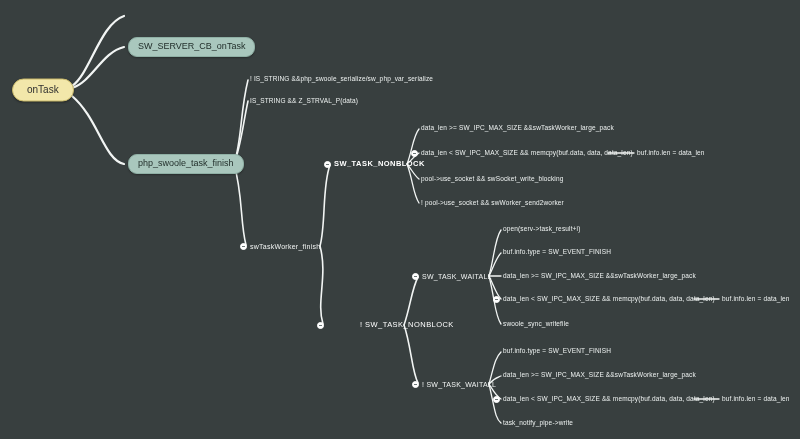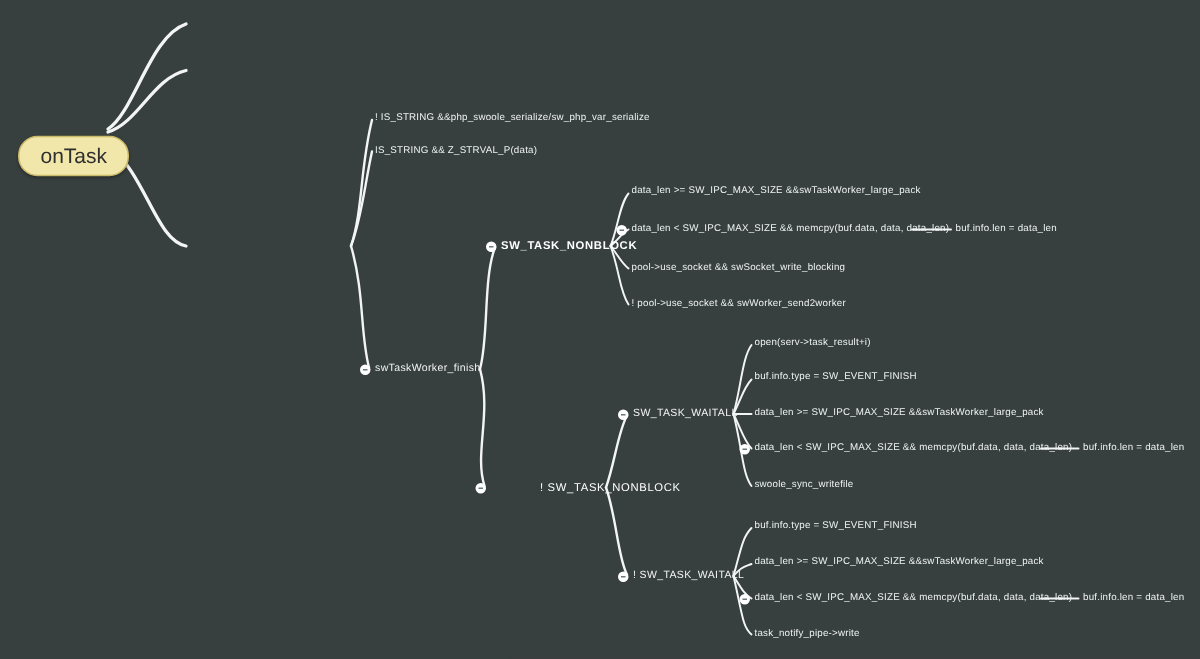--- a/index.html
+++ b/index.html
@@ -25,25 +25,24 @@
     position: absolute;
     transform: translateY(-50%);
     white-space: nowrap;
   }
   
   .pill-root {
     background: #f2e7aa;
     border: 1.5px solid #c9b96a;
     border-radius: 13px;
     color: #2f2f2f;
-    font-size: 14px;
+    font-size: 10px;
     padding: 5px 14px 6px 14px;
     line-height: 1;
     box-shadow: 0 1px 2px rgba(0,0,0,.35);
-    margin-top: 14px;
   }
   
   .pill-teal {
     background: #a9c7bd;
     border: 1px solid #8fb0a5;
     border-radius: 9px;
     color: #23302c;
     font-size: 9px;
     padding: 4px 9px 5px 9px;
     line-height: 1;
@@ -131,20 +130,26 @@
       <path d="M489,384 C494,392 496,396 501,399" stroke-width="1.3"></path>
       <path d="M489,384 C495,410 495,418 501,423" stroke-width="1.3"></path>
       <path d="M694,399 L719,399" stroke-width="1.3"></path>
     </g>
   </svg>
 
   <div class="node pill-root" style="left:12px; top:90px;">
     <span>onTask</span>
   </div>
 
+  <div class="node pill-teal" style="left:128px; top:47px;">
+    <span>SW_SERVER_CB_onTask</span>
+  </div>
+  <div class="node pill-teal" style="left:128px; top:164px;">
+    <span>php_swoole_task_finish</span>
+  </div>
 
   <div class="node leaf" style="left:250px; top:79px;">
     <span>! IS_STRING &amp;&amp;php_swoole_serialize/sw_php_var_serialize</span>
   </div>
   <div class="node leaf" style="left:250px; top:101px;">
     <span>IS_STRING &amp;&amp; Z_STRVAL_P(data)</span>
   </div>
 
   <div class="dot" style="left:243px; top:246px;"></div>
   <div class="node leaf-sub" style="left:250px; top:246px;">

